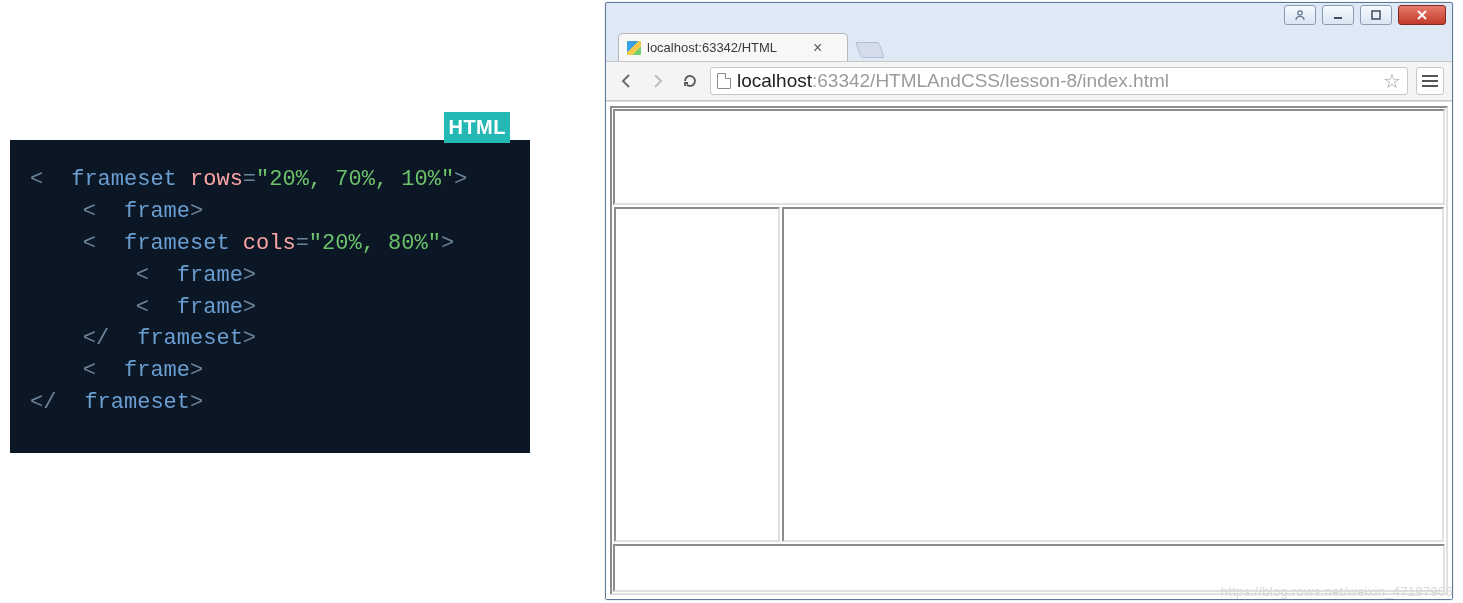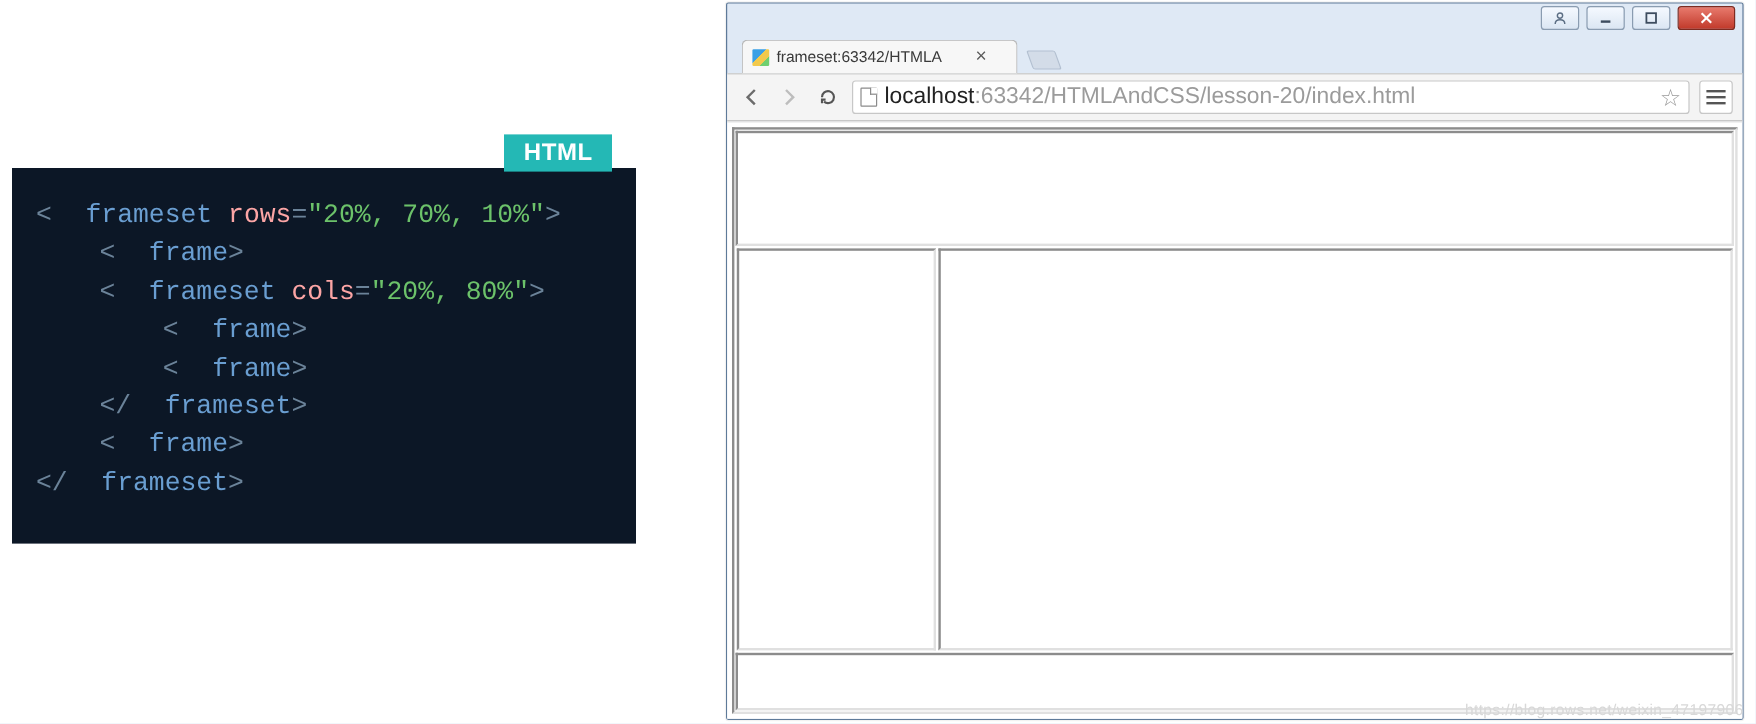--- a/index.html
+++ b/index.html
@@ -20,21 +20,21 @@
     width: 520px;
   }
   .code-badge {
     position: absolute;
     right: 20px;
     top: -28px;
     background: #24b8b5;
     color: #ffffff;
     font-weight: 700;
     font-size: 20px;
-    padding: 4px 16px;
+    padding: 4px 4px;
     letter-spacing: 0.5px;
     font-family: Arial, sans-serif;
   }
   .code-block {
     background: #0c1726;
     color: #6b8399;
     font-family: Consolas, "Courier New", monospace;
     font-size: 22px;
     line-height: 1.45;
     padding: 24px 20px 34px 20px;
@@ -249,21 +249,21 @@
     <div class="winbtn close">
       <svg width="14" height="12" viewBox="0 0 14 12">
           <path d="M3 2l8 8M11 2l-8 8" stroke="#fff" stroke-width="1.8"></path>
         </svg>
     </div>
   </div>
 
   <div class="tabstrip">
     <div class="tab">
       <span class="favicon"></span>
-      <span class="tab-title">frameset:63342/HTMLA</span>
+      <span class="tab-title">localhost:63342/HTML</span>
       <span class="tab-close">×</span>
     </div>
     <div class="newtab"></div>
   </div>
 
   <div class="addrbar">
     <div class="navbtn">
       <svg width="18" height="18" viewBox="0 0 18 18">
           <path d="M12 3l-6 6 6 6" fill="none" stroke="#6c6c6c" stroke-width="2"></path>
         </svg>
@@ -276,21 +276,21 @@
     <div class="navbtn">
       <svg width="18" height="18" viewBox="0 0 18 18">
           <path d="M4 9a5 5 0 1 1 1.7 3.7" fill="none" stroke="#555" stroke-width="1.8"></path>
           <path d="M4 14v-3h3" fill="none" stroke="#555" stroke-width="1.8"></path>
         </svg>
     </div>
     <div class="url-field">
       <span class="page-icon"></span>
       <span class="url-text">
         <span class="url-host">localhost</span>
-          <span class="url-grey">:63342/HTMLAndCSS/lesson-20/index.html</span>
+          <span class="url-grey">:63342/HTMLAndCSS/lesson-8/index.html</span>
       </span>
       <span class="star-icon">☆</span>
     </div>
     <div class="hamburger">
       <div></div>
     </div>
   </div>
 
   <div class="viewport">
     <div class="fs-outer">

